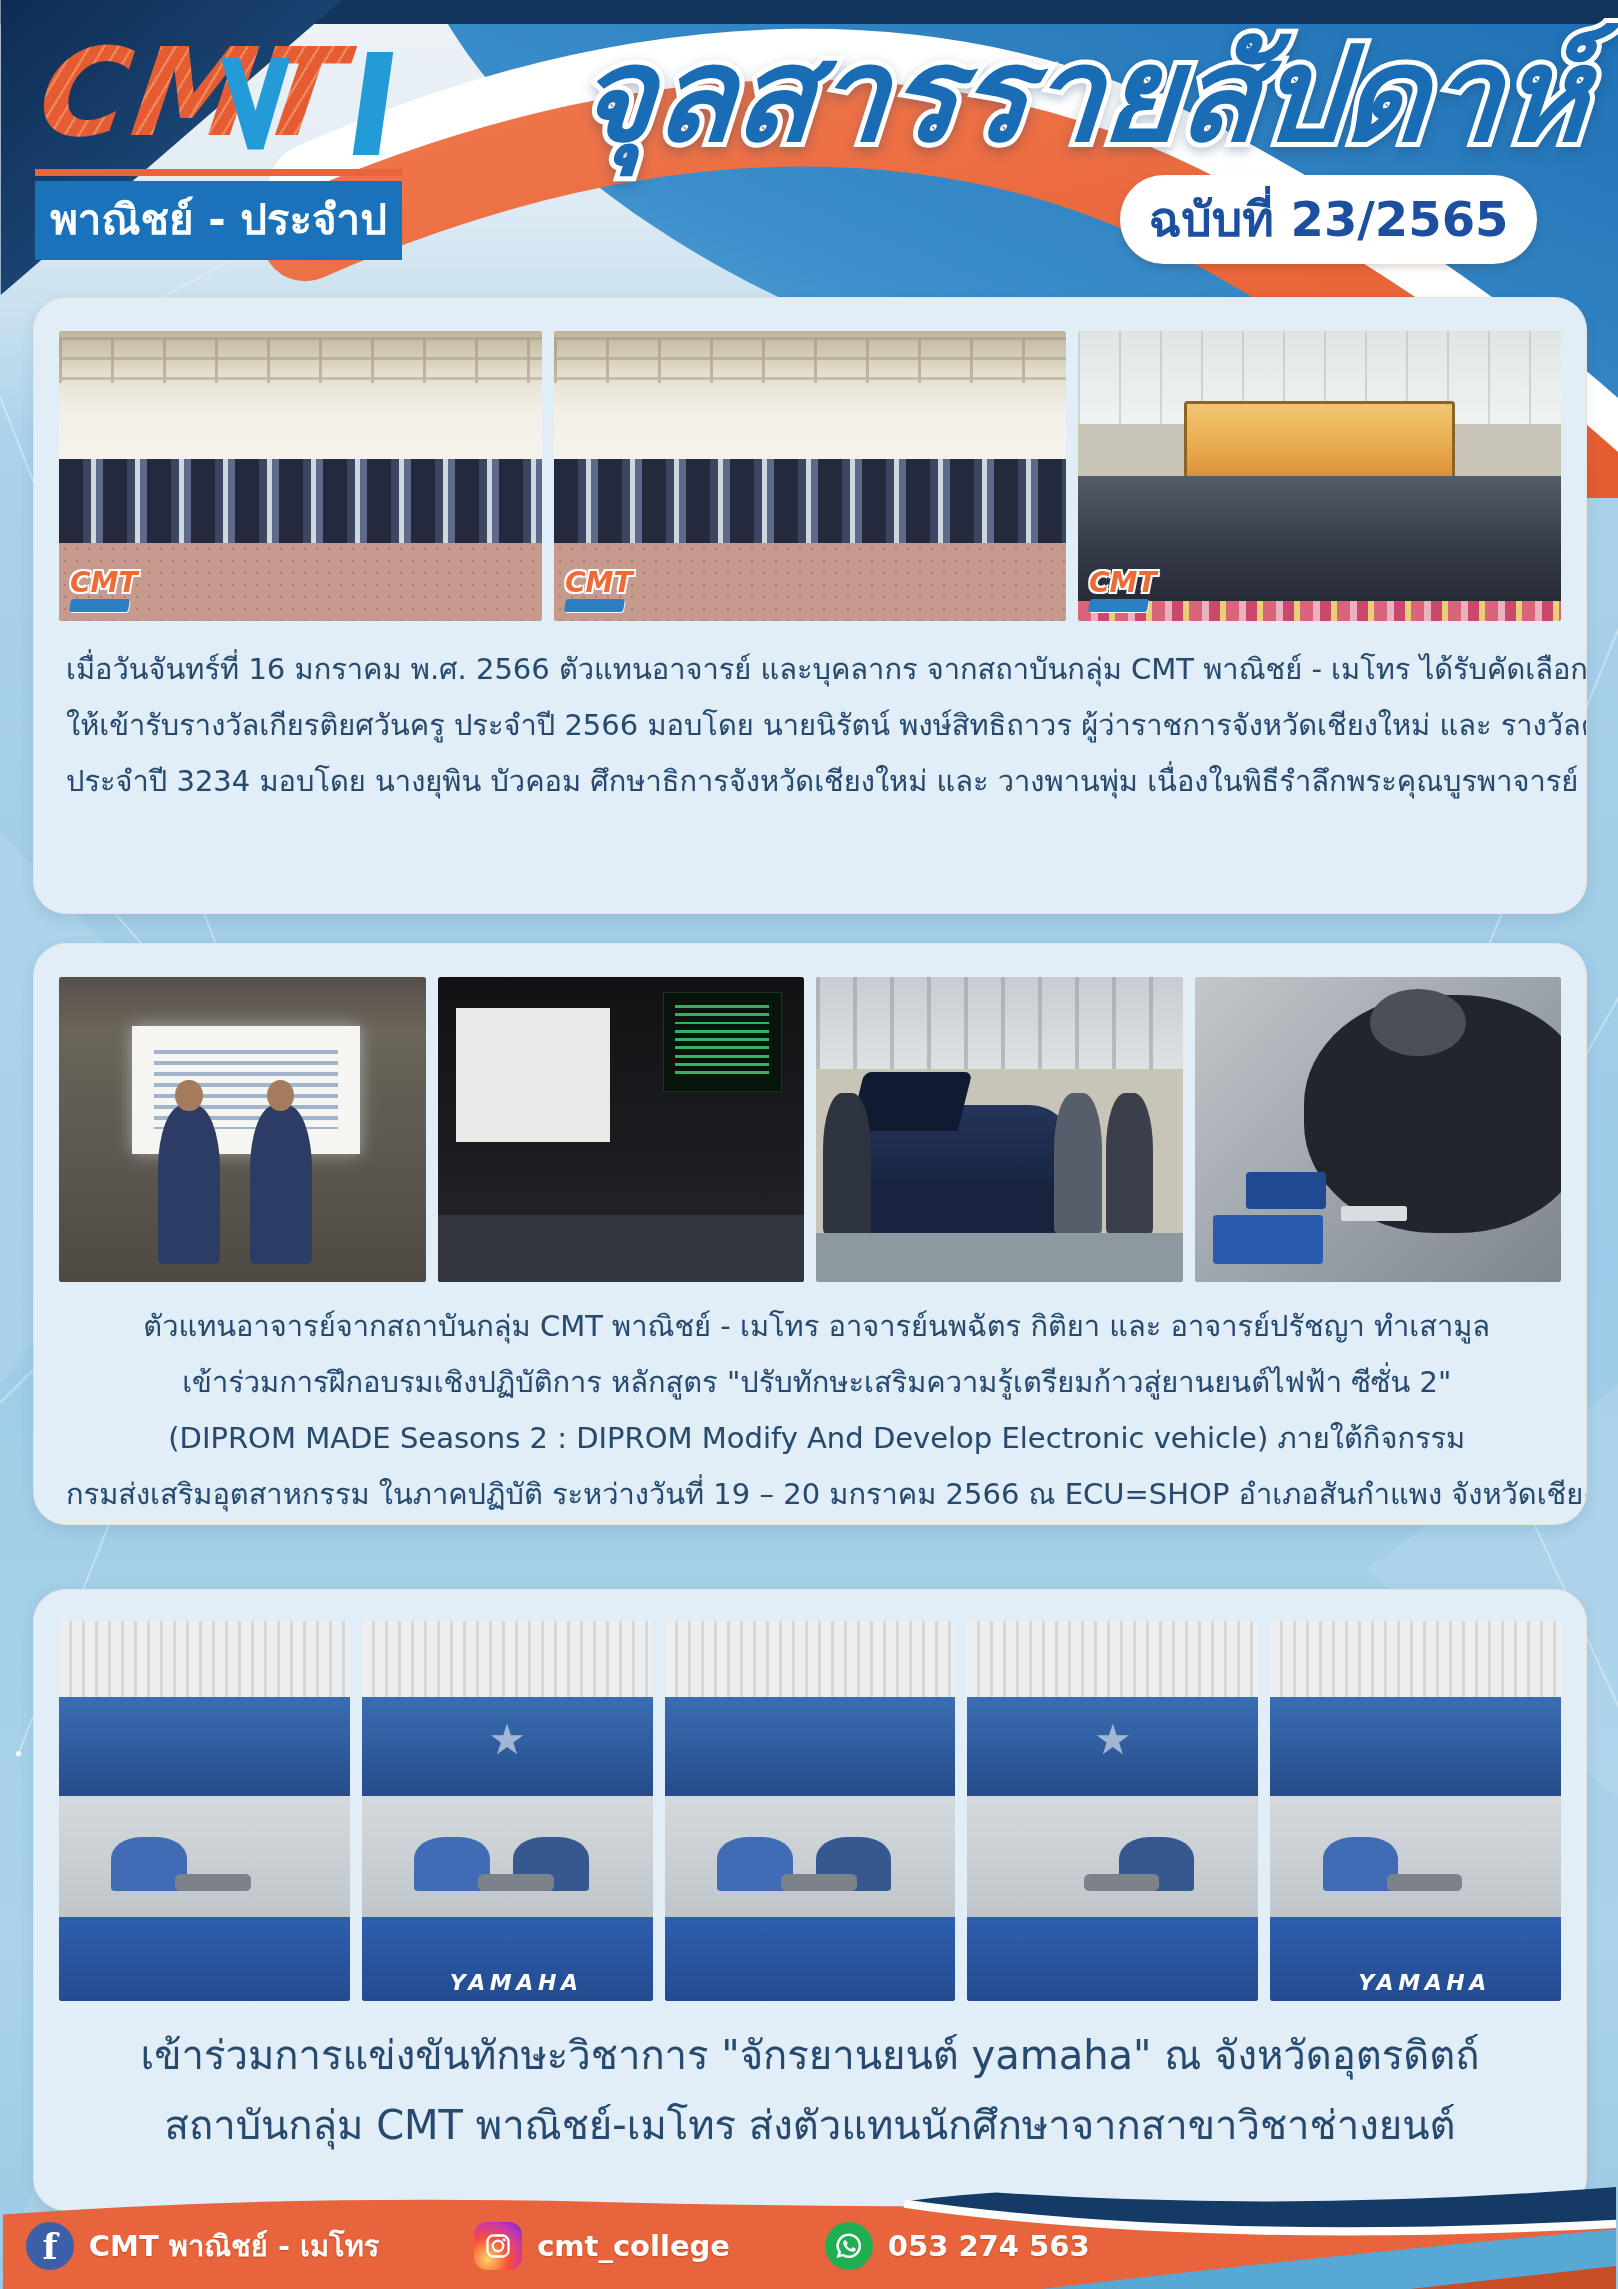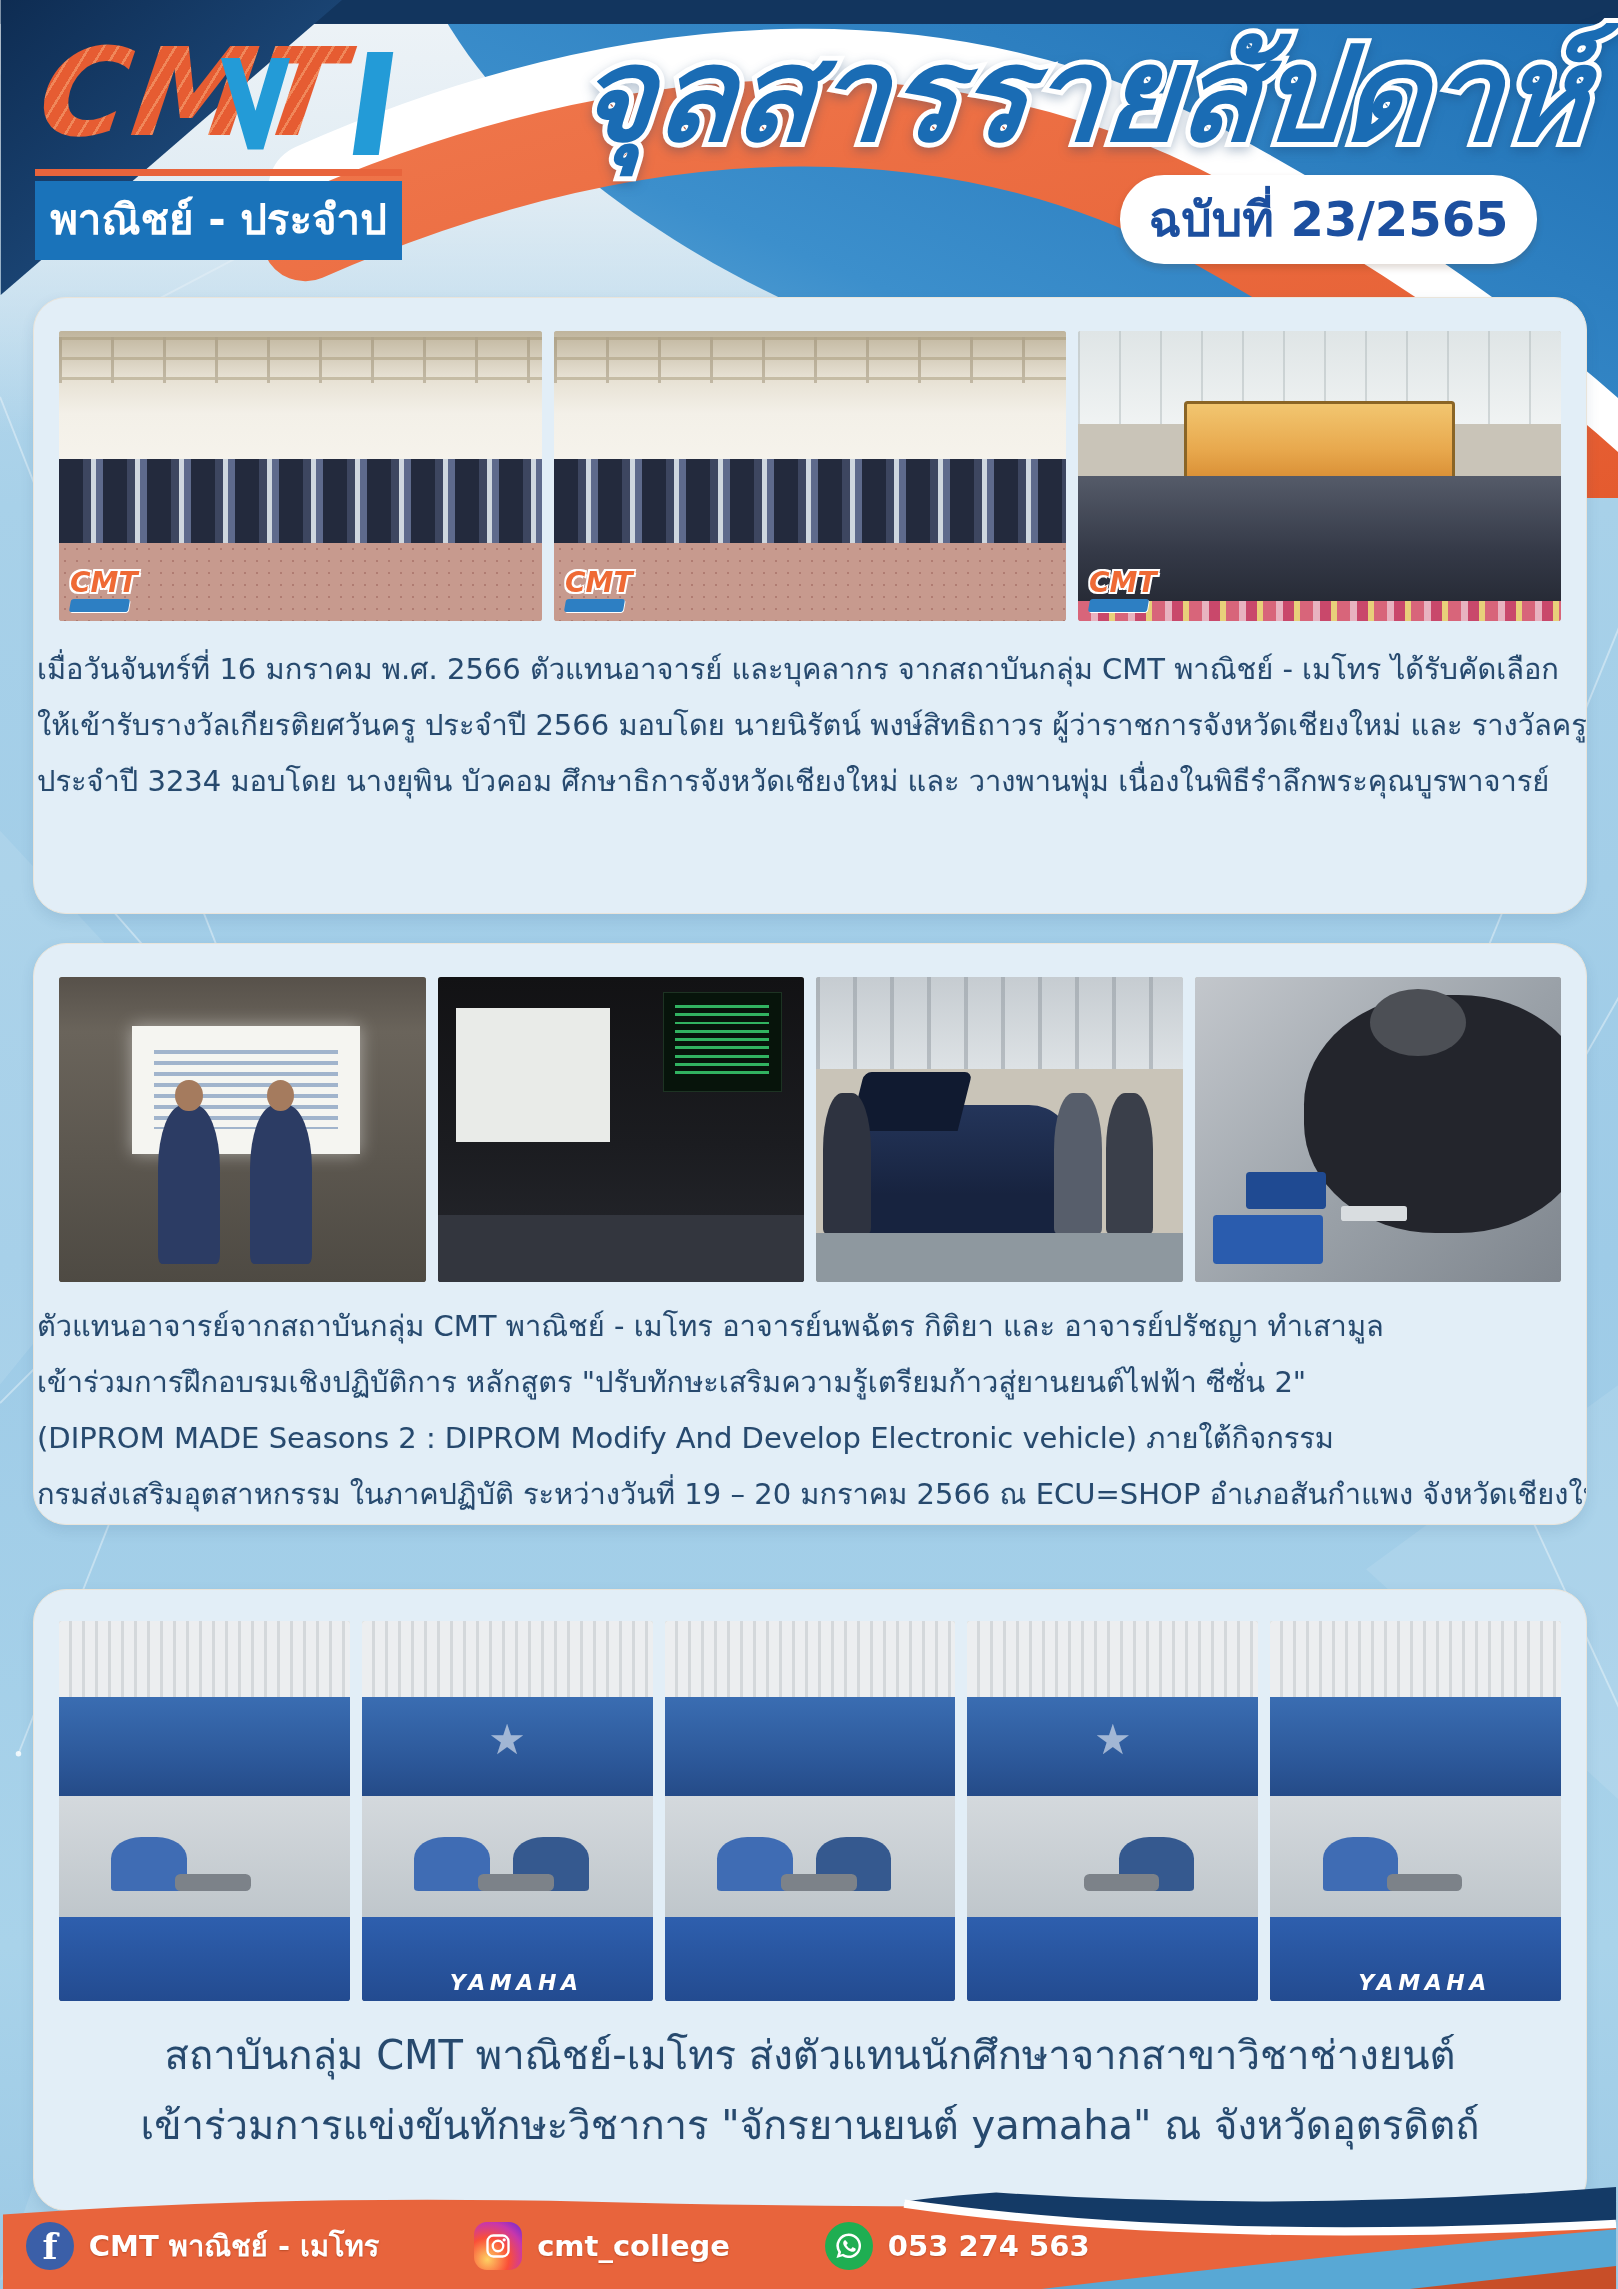--- a/index.html
+++ b/index.html
@@ -49,21 +49,21 @@
   .card3{top:1589px;height:620px;}
 
   .photo-row{position:absolute;left:25px;right:25px;display:flex;gap:12px;}
   .row1{top:33px;height:290px;}
   .row2{top:33px;height:305px;}
   .row3{top:31px;height:380px;}
   .ph{position:relative;flex:1 1 0;overflow:hidden;border-radius:2.8px;background:#c9c4b8;}
   .ph.wide{flex:1.06 1 0;}
 
   
-  .para{position:absolute;left:3px;right:18.5px;text-align:left;color:#27496d;}
+  .para{position:absolute;left:32px;right:18.5px;text-align:center;color:#27496d;}
   .para1{top:343px;}
   .para2{top:354px;}
   .para-line{white-space:nowrap;font-size:29px;line-height:56px;font-weight:500;
         text-shadow:0 0 0.9px rgba(120,170,210,.35);}
   .caption{position:absolute;left:18.5px;right:18.5px;top:430px;text-align:center;color:#27496d;}
   .caption .para-line{font-size:40px;line-height:70px;font-weight:500;}
 
   
   .seg{position:absolute;left:0;right:0;}
   
@@ -367,22 +367,22 @@
         <div class="seg scene">
           <div class="apron ap1"></div>
           <div class="engine"></div>
         </div>
         <div class="seg cloth">
           <div class="yamaha-text">YAMAHA</div>
         </div>
       </div>
     </div>
     <div class="caption">
+      <div class="para-line">เข้าร่วมการแข่งขันทักษะวิชาการ "จักรยานยนต์ yamaha" ณ จังหวัดอุตรดิตถ์</div>
       <div class="para-line">สถาบันกลุ่ม CMT พาณิชย์-เมโทร ส่งตัวแทนนักศึกษาจากสาขาวิชาช่างยนต์</div>
-      <div class="para-line">เข้าร่วมการแข่งขันทักษะวิชาการ "จักรยานยนต์ yamaha" ณ จังหวัดอุตรดิตถ์</div>
     </div>
   </section>
 
   <div class="footer">
     <svg class="footer-art" width="1619" height="103" viewBox="0 0 1754 112">
       <path d="M0,30 Q300,8 640,16 Q1100,28 1754,14 L1754,112 L0,112 Z" fill="#e8643c"></path>
       <path d="M980,16 Q1300,62 1754,38 L1754,0 Q1400,28 1080,6 Q1020,10 980,16 Z" fill="#143a66"></path>
       <path d="M980,18 Q1300,64 1754,40" stroke="#ffffff" stroke-width="9" fill="none"></path>
       <path d="M1120,112 L1754,112 L1754,46 Q1420,76 1120,112 Z" fill="#58a8d5"></path>
       <path d="M1520,112 L1754,112 L1754,86 Z" fill="#c84e28"></path>

